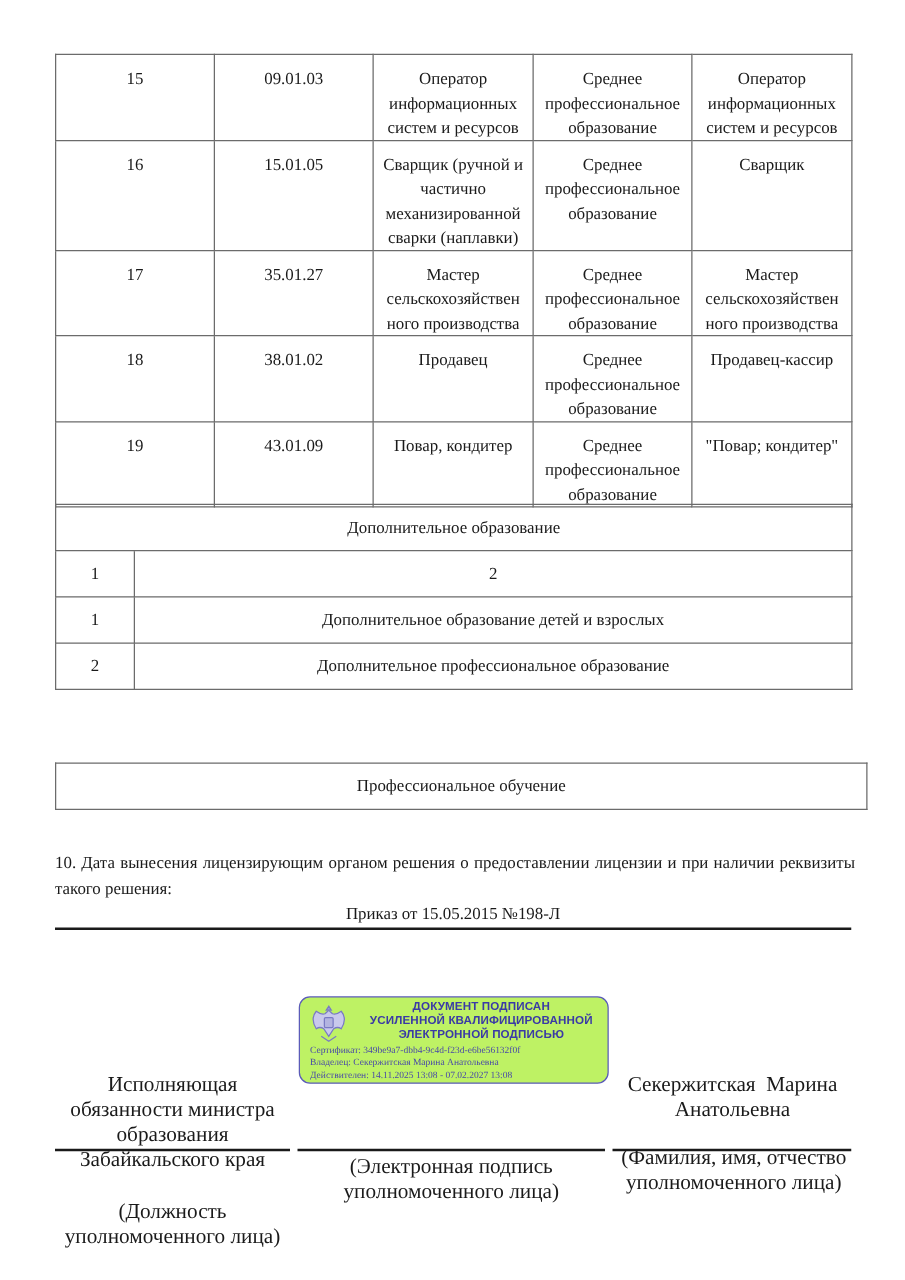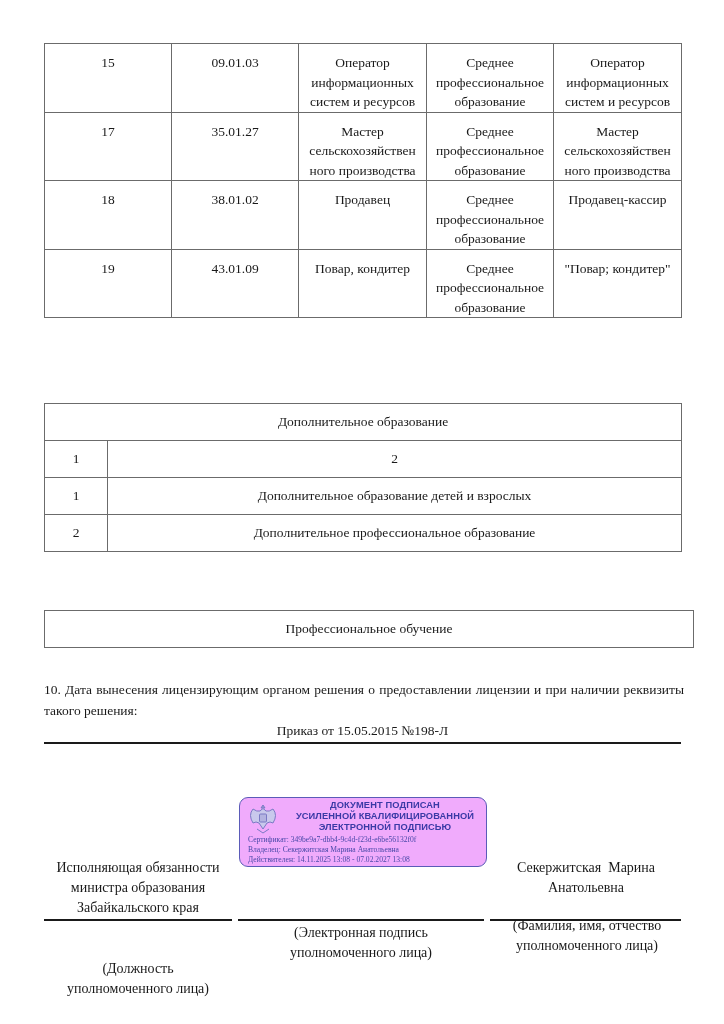--- a/index.html
+++ b/index.html
@@ -10,23 +10,23 @@
             padding:8px 2px 0 2px; line-height:19.5px; font-size:13.5px; }
   #prog { left:44px; top:43px; width:637px; }
   #prog td { padding-top:9px; }
   #dop { left:44px; top:403px; width:637px; }
   #dop td { height:36px; vertical-align:middle; padding:0 2px;margin-left:32px; }
   #prof { left:44px; top:610px; width:650px;padding-left:43px; }
   #prof td { height:36px; vertical-align:middle; padding:0; }
   .para { position:absolute; left:44px; width:640px; font-size:13.5px; line-height:21px; text-align:justify; }
   .decision { position:absolute; left:44px; width:637px; top:723px; text-align:center; font-size:13.5px; }
   .hline { position:absolute; height:2px; background:#1a1a1a; }
-  .sigcol { position:absolute; text-align:center; font-size:14px; line-height:20px; }
+  .sigcol { position:absolute; text-align:center; font-size:17px; line-height:20px; }
   .stamp { position:absolute; left:239px; top:797px; width:246px; height:68px;
-           border:1.5px solid #5b5bb8; border-radius:9px; background:#f0abfc;text-decoration:underline; }
+           border:1.5px solid #5b5bb8; border-radius:9px; background:#bef264;text-decoration:underline; }
   .stamp .head { position:absolute; left:46px; top:2px; width:198px; text-align:center;
                  font-family:"Liberation Sans", sans-serif; font-weight:bold; color:#3a3aa6;
                  font-size:9.3px; line-height:11px; letter-spacing:0.1px; }
   .stamp .line { position:absolute; left:8px; font-size:7.6px; color:#4848a8; line-height:9px; white-space:nowrap; }
   .emblem { position:absolute; left:5px; top:3px; width:36px; height:34px; }
 </style>
 </head>
 <body>
 
 <table class="tbl" id="prog">
@@ -37,20 +37,27 @@
       <col style="width:127px">
       <col style="width:128px">
     </colgroup>
   <tbody>
       <tr style="height:63px">
     <td>15</td>
     <td>09.01.03</td>
     <td>Оператор информационных систем и ресурсов</td>
     <td>Среднее профессиональное образование</td>
     <td>Оператор информационных систем и ресурсов</td>
+  </tr>
+  <tr style="height:83px">
+    <td>16</td>
+    <td>15.01.05</td>
+    <td>Сварщик (ручной и частично механизированной сварки (наплавки)</td>
+    <td>Среднее профессиональное образование</td>
+    <td>Сварщик</td>
   </tr>
   <tr style="height:63px">
     <td>17</td>
     <td>35.01.27</td>
     <td>Мастер сельскохозяйствен ного производства</td>
     <td>Среднее профессиональное образование</td>
     <td>Мастер сельскохозяйствен ного производства</td>
   </tr>
   <tr style="height:63px">
     <td>18</td>

